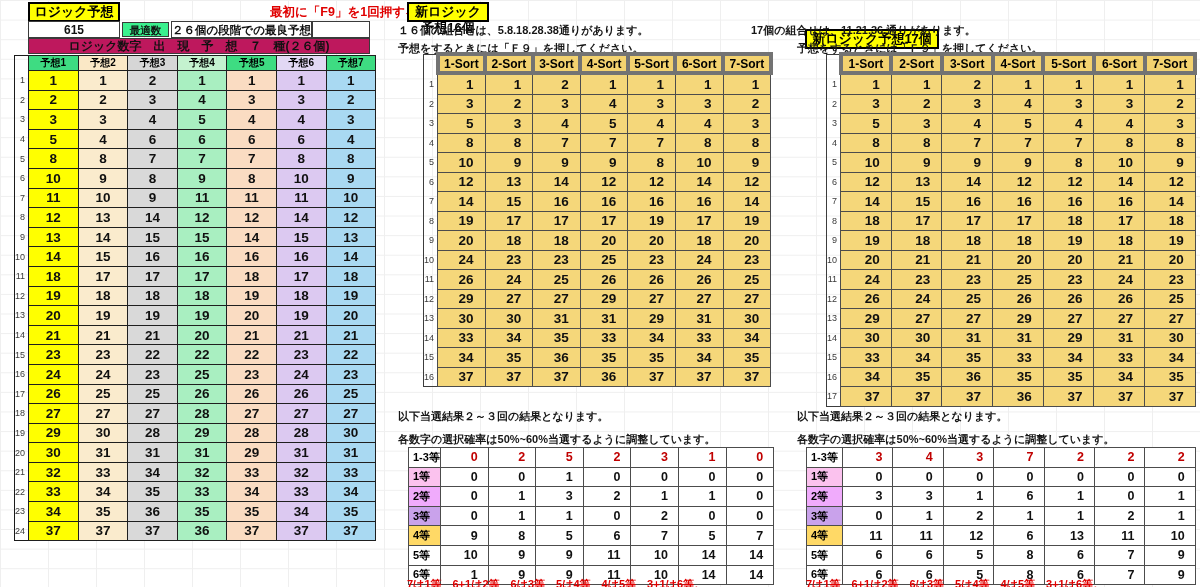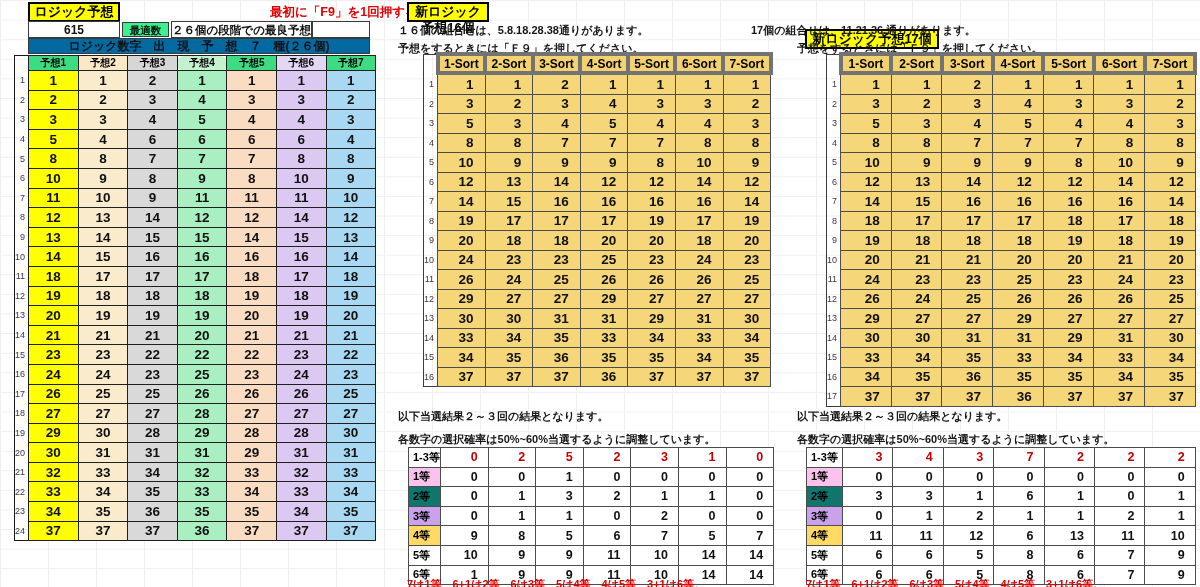--- a/index.html
+++ b/index.html
@@ -29,21 +29,21 @@
   .rn{border:none !important;background:transparent !important;
       font-size:9px;font-weight:normal;color:#3a3a3a;text-align:right;padding-right:3px;}
 
   
   .pred{border:1.5px solid #1a1a1a;}
   .pred th{height:14px;font-size:10px;font-weight:bold;border:1px solid #1f1f1f;text-align:center;color:#000;}
   .pred td.data{height:18.6px;border:1px solid #1f1f1f;font-size:13.5px;font-weight:bold;text-align:center;color:#101010;}
   .h0,.h4,.h6{background:#3edc82;}
   .h1{background:#fae8c6;margin-left:20px;}
   .h2{background:#d6d6d6;}
-  .h3{background:#c4f2cf;border-radius:7px;}
+  .h3{background:#c4f2cf;}
   .h5{background:#e2d8f4;}
   .pred .c0{background:#ffff00;}
   .pred .c1{background:#faebcd;}
   .pred .c2{background:#d9d9d9;}
   .pred .c3{background:#a9efc1;}
   .pred .c4{background:#fadcc2;}
   .pred .c5{background:#dcc9f1;}
   .pred .c6{background:#a9d9f2;}
 
   
@@ -51,37 +51,37 @@
   .sort th{background:#f3d26f;font-size:12px;font-weight:bold;height:15px;border:4px solid #737373;text-align:center;color:#000;}
   .sort td.data{background:#f5d77a;border:1px solid #4c4c4c;height:18.5px;text-align:right;
       padding-right:11px;font-size:13.5px;font-weight:bold;color:#101010;}
 
   
   .res td{border:1px solid #4c4c4c;height:18.6px;background:#fff;}
   .res td.lbl{font-size:11px;font-weight:bold;text-align:left;padding-left:4px;color:#000;}
   .res td.val{text-align:right;padding-right:10px;font-size:12.5px;font-weight:bold;color:#101010;}
   .res td.val.red{color:#c00000;}
   .res .pink{background:#fbc2ee;}
-  .res .blue{background:#0f766e;}
+  .res .blue{background:#f0abfc;}
   .res .purple{background:#c9a2eb;margin-left:44px;}
   .res .gold{background:#ffd966;}
 </style>
 </head>
 <body>
 
 <div class="abs titlebox" style="left:28px;top:2px;width:92px;">ロジック予想</div>
 
 <div class="abs rednote" style="left:270px;top:4px;font-size:12.5px;">最初に「F9」を1回押する</div>
 
 <div class="abs cellbox" style="left:28px;top:21px;width:92px;height:17px;font-size:12px;line-height:16px;">615</div>
 <div class="abs cellbox" style="left:122px;top:22px;width:47px;height:15px;background:#3bf08e;font-size:10.5px;line-height:14px;">最適数</div>
 <div class="abs cellbox" style="left:171px;top:21px;width:141px;height:17px;font-size:11.5px;line-height:16px;">２６個の段階での最良予想</div>
 <div class="abs cellbox" style="left:312px;top:21px;width:58px;height:17px;"></div>
 
-<div class="abs cellbox" style="left:28px;top:38px;width:342px;height:16px;background:#0369a1;font-size:12px;line-height:15px;">ロジック数字　出　現　予　想　７　種(２６個)</div>
+<div class="abs cellbox" style="left:28px;top:38px;width:342px;height:16px;background:#be185d;font-size:12px;line-height:15px;">ロジック数字　出　現　予　想　７　種(２６個)</div>
 
 <div class="abs" style="left:14px;top:55px;">
   <table class="pred">
     <colgroup>
         <col style="width:14px">
         <col style="width:49.6px">
         <col style="width:49.6px">
         <col style="width:49.6px">
         <col style="width:49.6px">
         <col style="width:49.6px">

